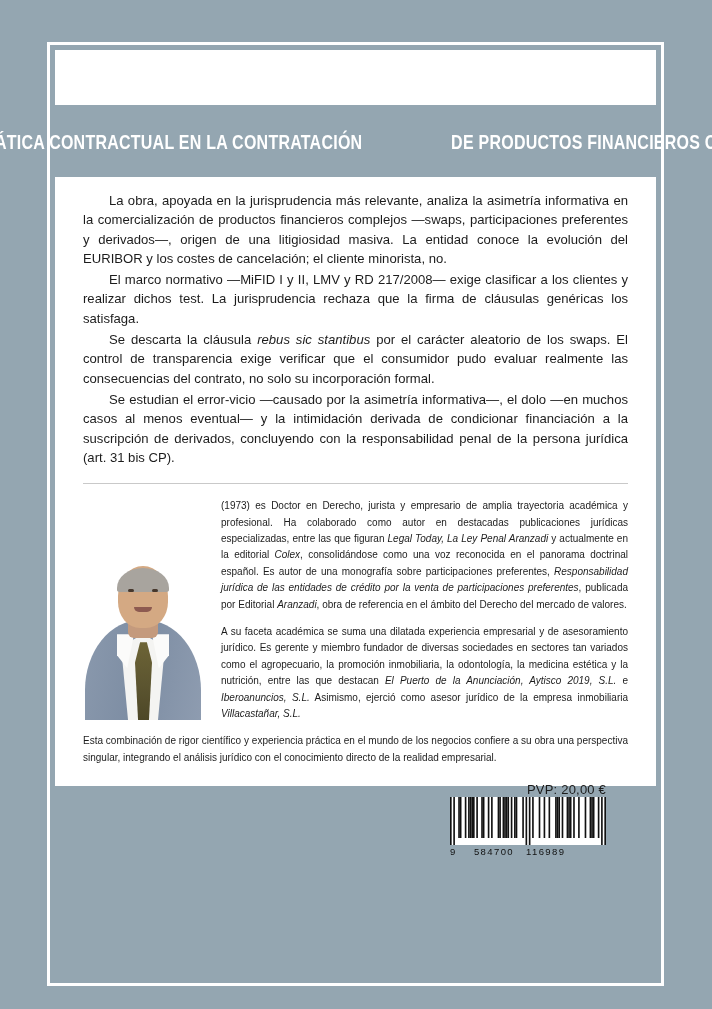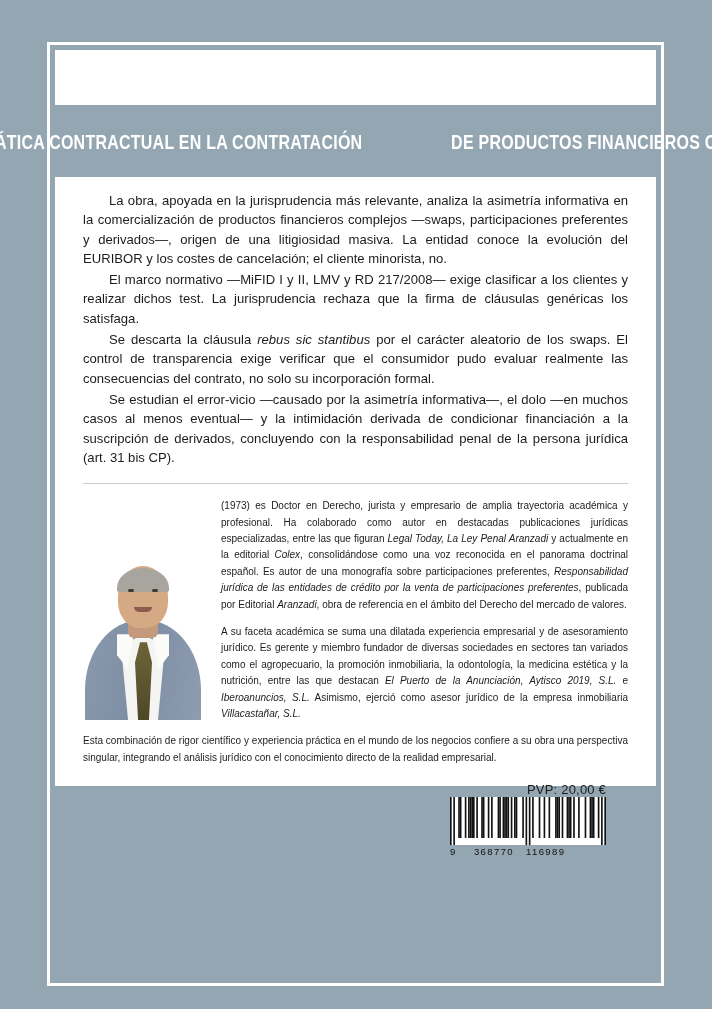--- a/index.html
+++ b/index.html
@@ -368,20 +368,20 @@
               <rect x="139.579" y="0" width="1.642" height="41"></rect>
               <rect x="141.221" y="0" width="1.642" height="41"></rect>
               <rect x="142.863" y="0" width="1.642" height="41"></rect>
               <rect x="147.789" y="0" width="1.642" height="41"></rect>
               <rect x="151.074" y="0" width="1.642" height="48"></rect>
               <rect x="154.358" y="0" width="1.642" height="48"></rect>
             </g>
         </svg>
         <div class="barcode-digits">
           <span class="bd-a">9</span>
-          <span class="bd-b">368770</span>
+          <span class="bd-b">584700</span>
           <span class="bd-c">116989</span>
         </div>
       </div>
     </div>
 
   </div>
 </div>
 
 </body></html>

